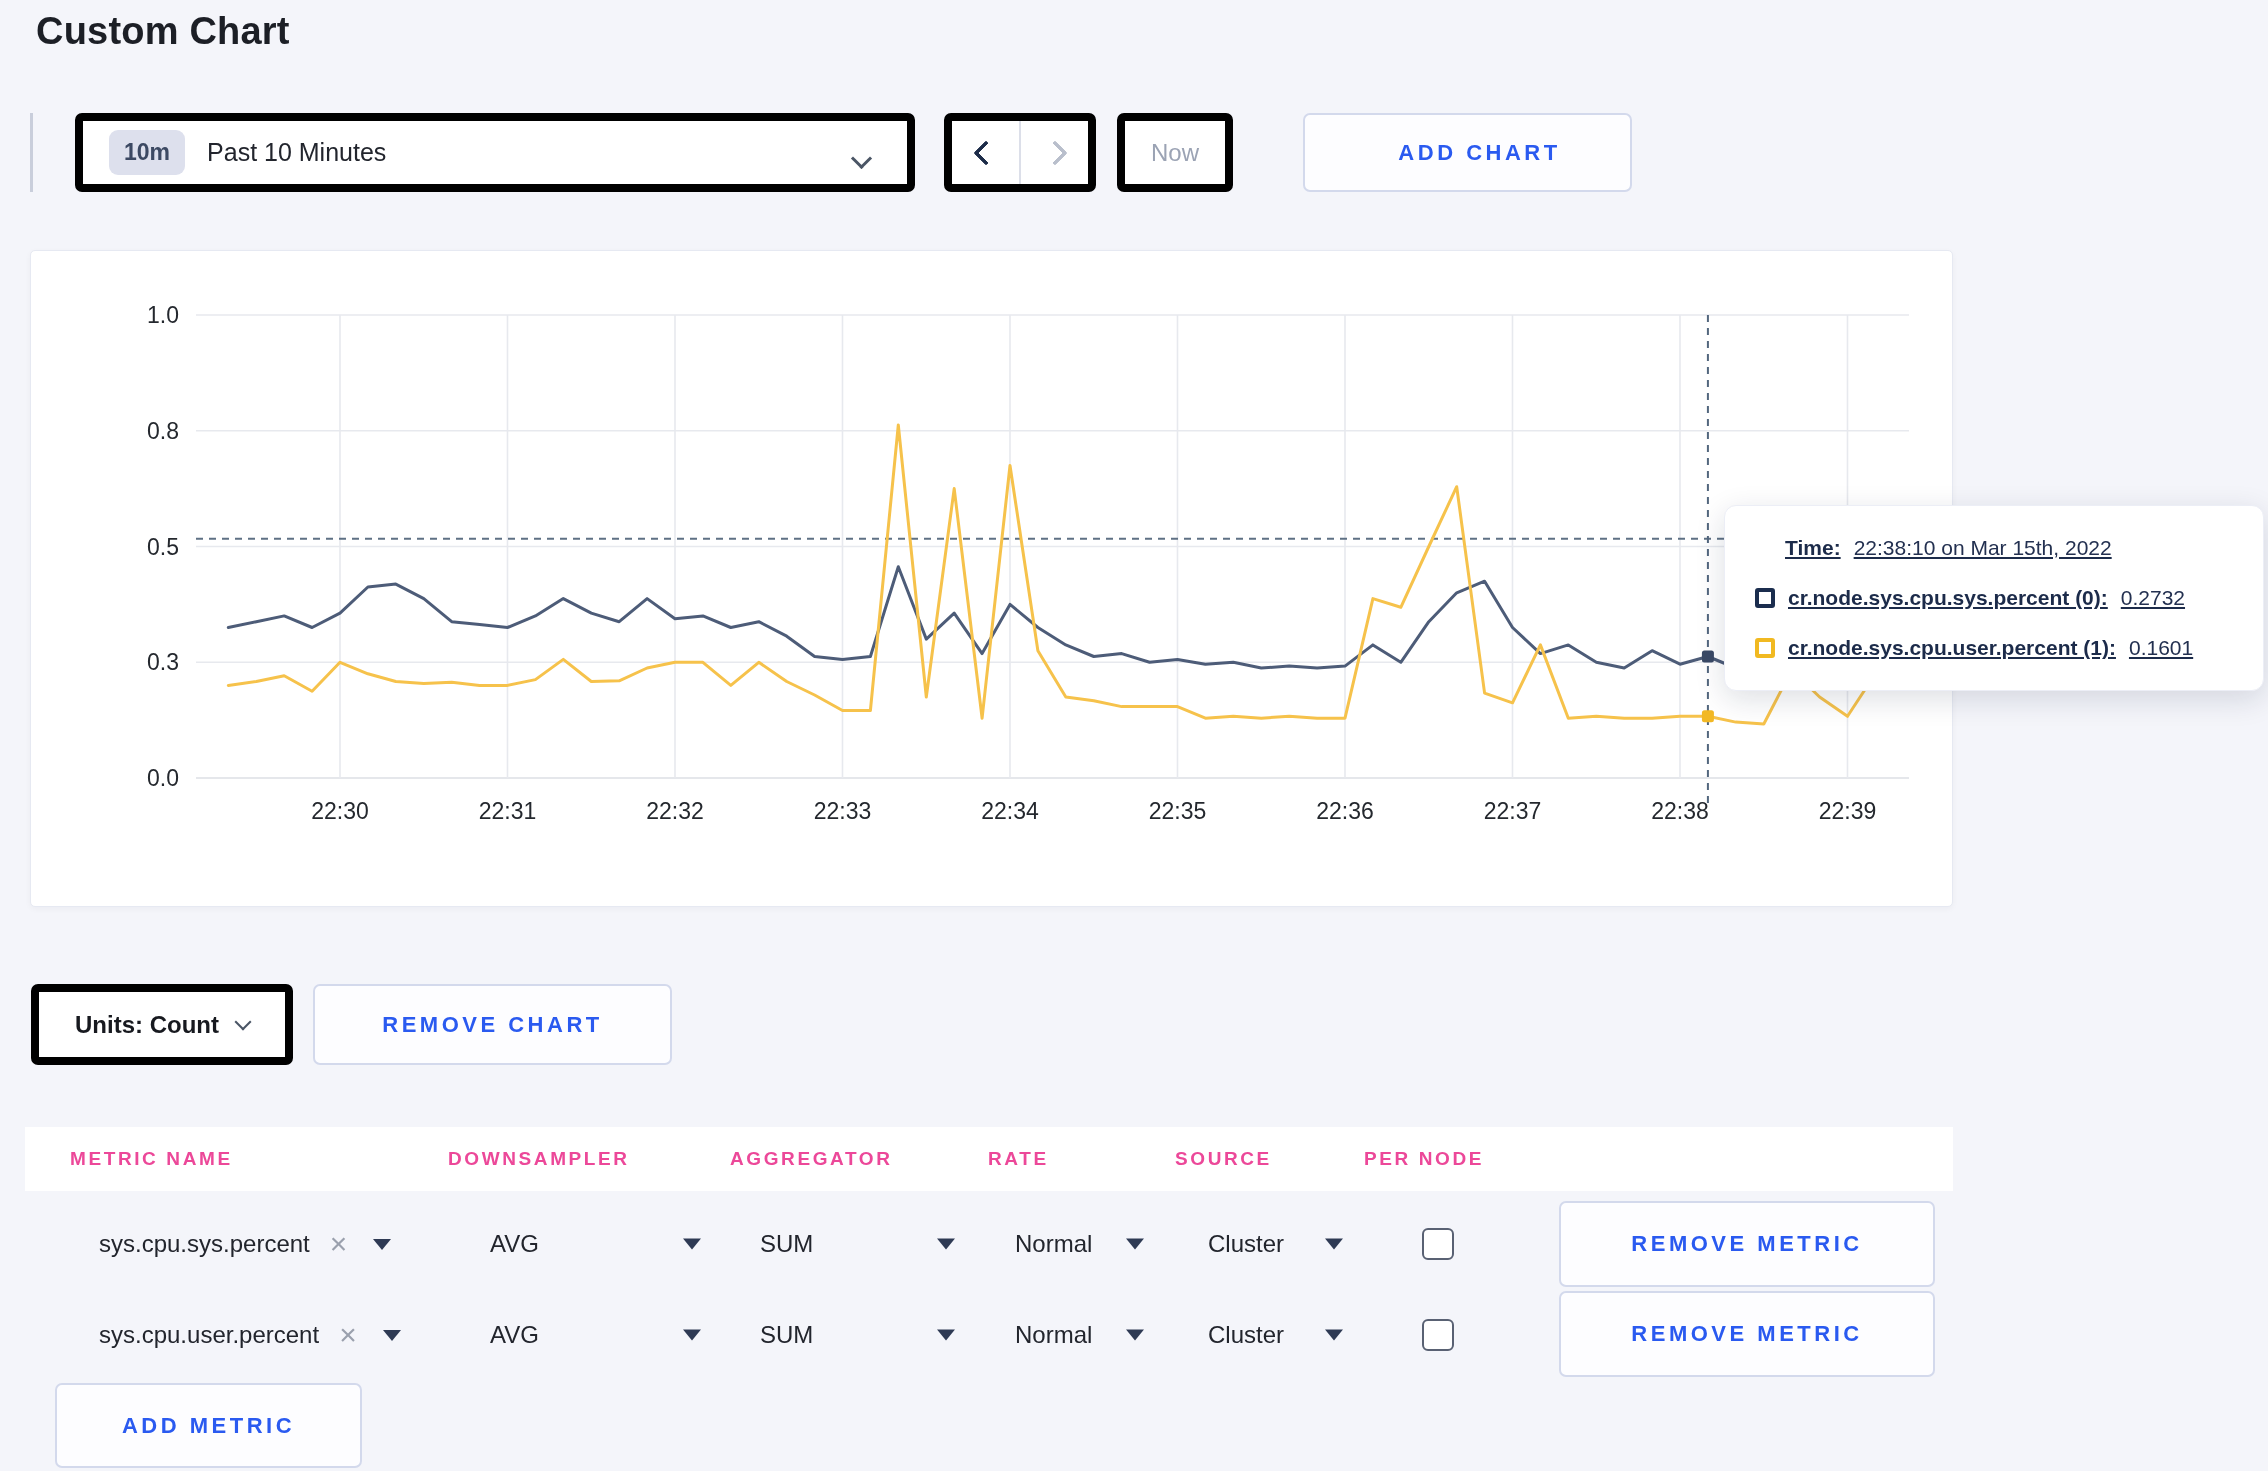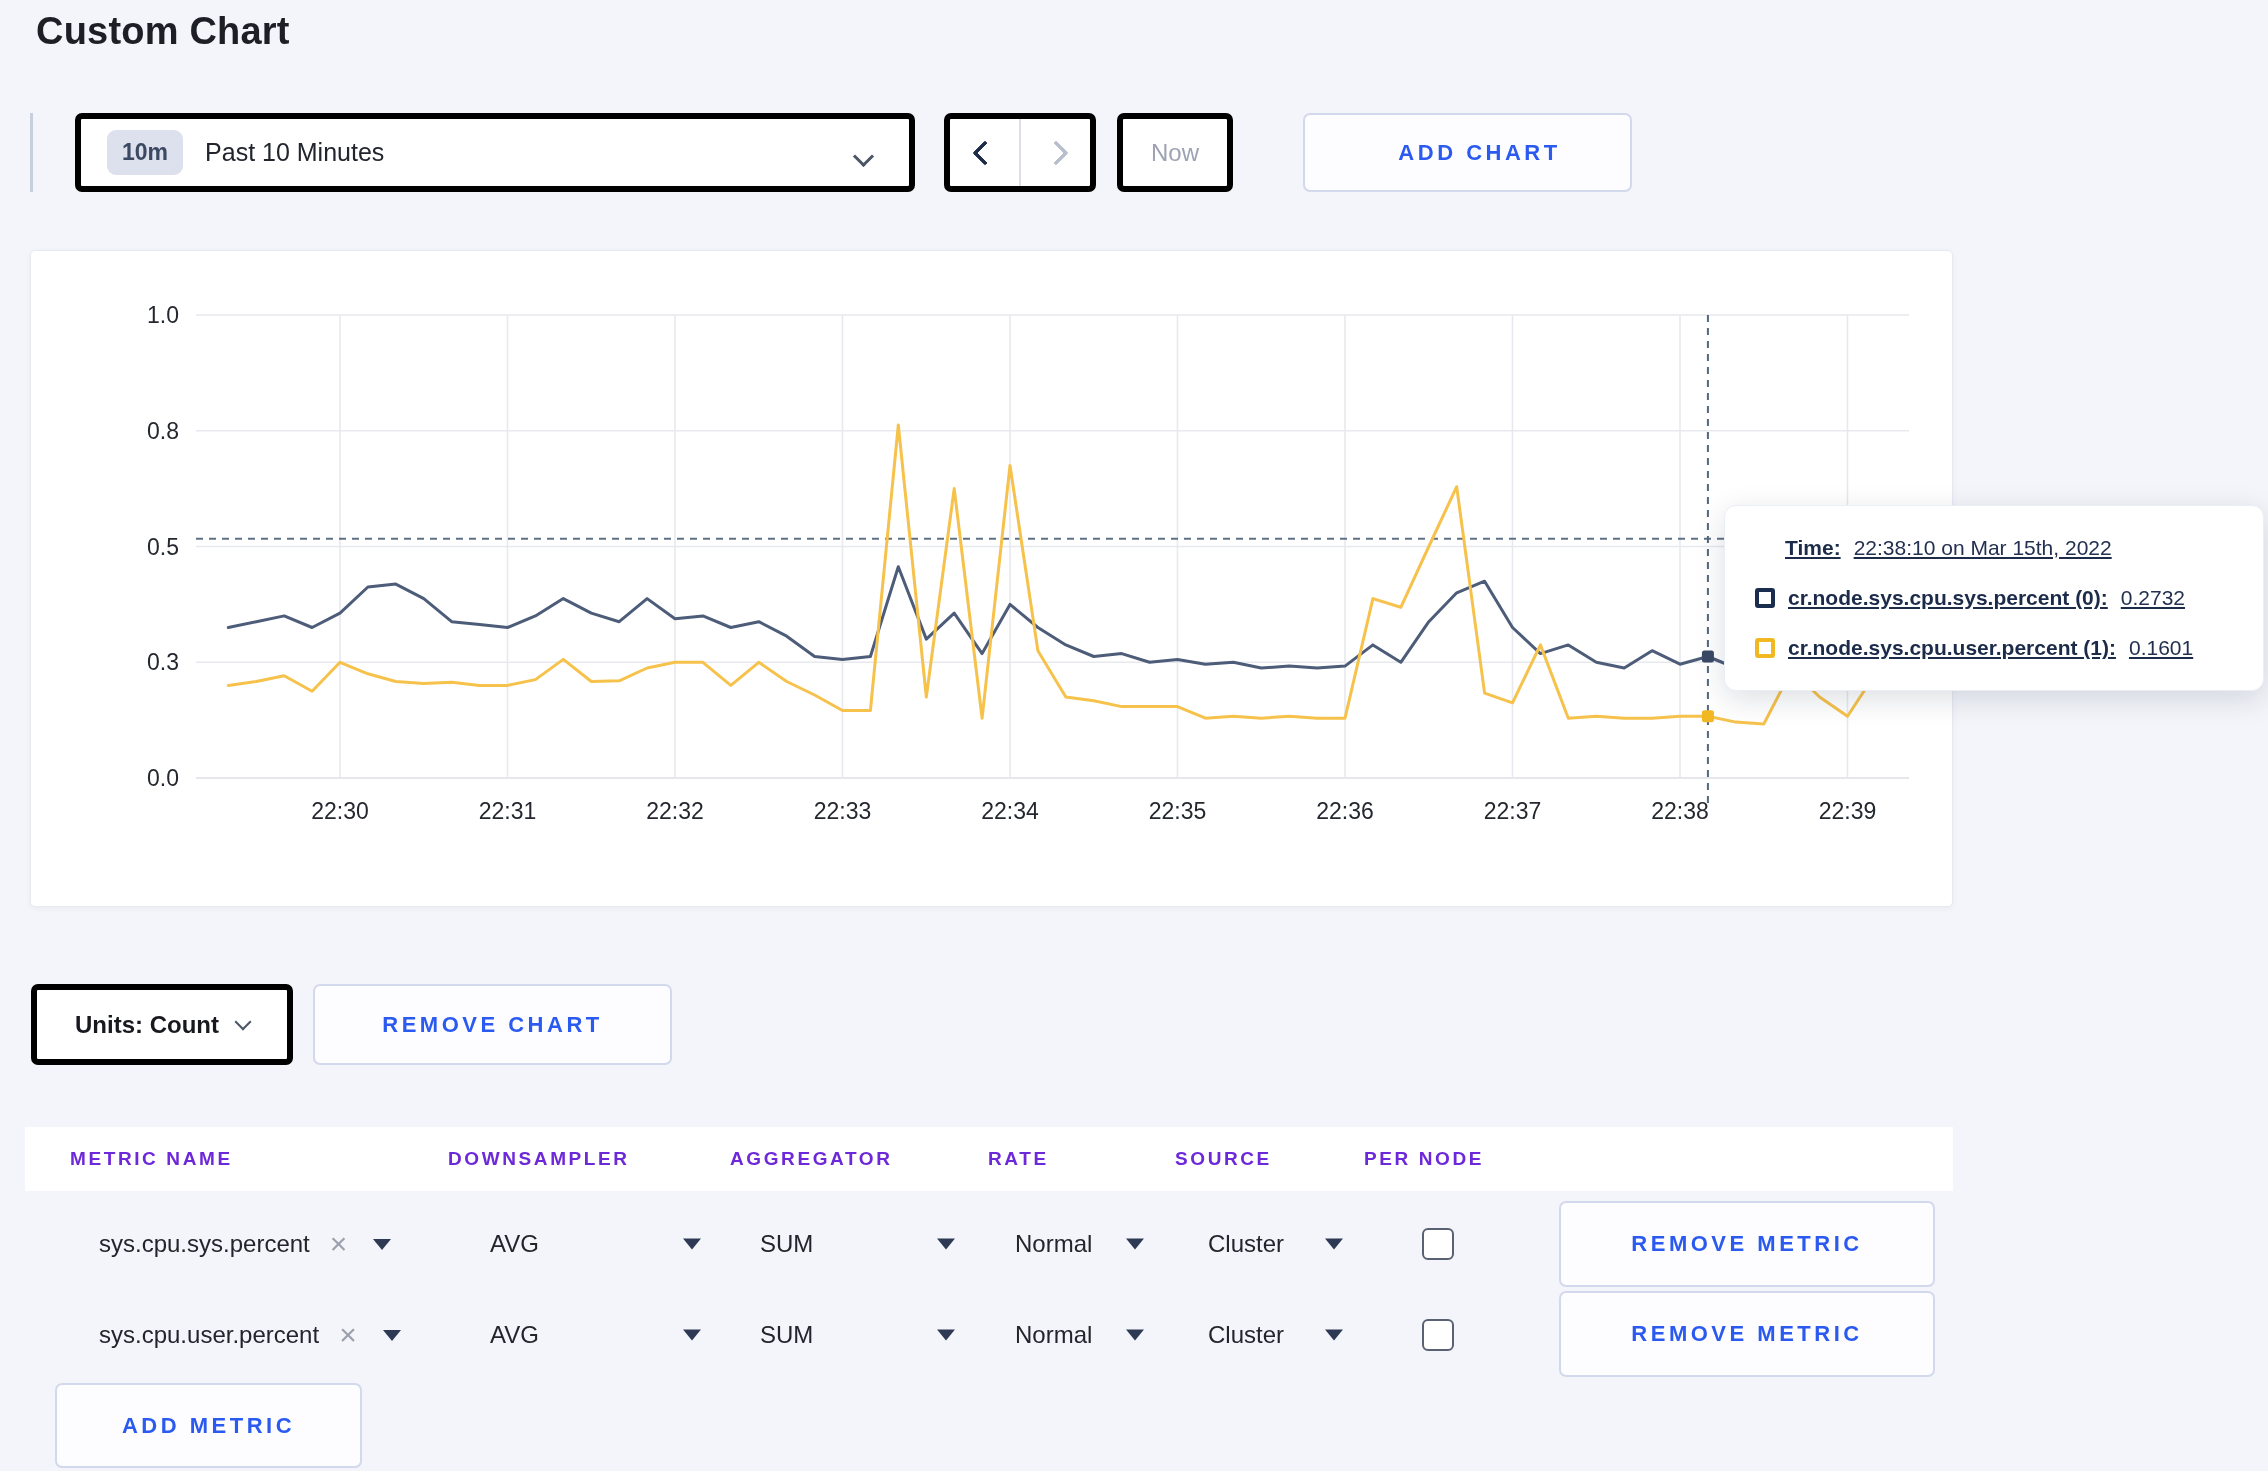--- a/index.html
+++ b/index.html
@@ -14,21 +14,21 @@
 
   
   #page-title {
     position:absolute; left:36px; top:10px;
     font-size:38px; font-weight:600; color:#1c1f26; letter-spacing:.2px;
   }
 
   
   #toolbar-vbar { position:absolute; left:30px; top:113px; width:3px; height:79px; background:#c9cedb; }
   .box {
-    background:#fff; border:6px solid #000000; border-radius:7px;
+    background:#fff; border:8px solid #000000; border-radius:7px;
   }
   #time-select {
     position:absolute; left:75px; top:113px; width:840px; height:79px;
     display:flex; align-items:center; cursor:pointer;
   }
   #time-badge {
     margin-left:26px; background:#dde0ed; color:#3c4963; font-weight:bold;
     font-size:23px; padding:9px 15px; border-radius:9px;
   }
   #time-label { margin-left:22px; font-size:25px; color:#22252d; }
@@ -91,21 +91,21 @@
   #units-select .chev-down { width:12px; height:12px; border-width:2.5px; margin-top:-6px; }
   #remove-chart-button { position:absolute; left:313px; top:984px; width:359px; height:81px; }
 
   
   #table-header {
     position:absolute; left:25px; top:1127px; width:1928px; height:64px;
     background:#fff;
   }
   .th {
     position:absolute; top:50%; transform:translateY(-50%);
-    font-size:19px; font-weight:bold; letter-spacing:2.6px; color:#6d28d9; white-space:nowrap;
+    font-size:19px; font-weight:bold; letter-spacing:2.6px; color:#ec4899; white-space:nowrap;
   }
   .mrow { position:absolute; left:25px; width:1928px; height:100px; }
   .cell { position:absolute; top:50%; transform:translateY(-50%); font-size:24px; color:#22252d; white-space:nowrap;margin-left:42px; }
   .caret {
     width:0; height:0; display:inline-block;
     border-left:9px solid transparent; border-right:9px solid transparent;
     border-top:11px solid #2e3a54;
   }
   .name-cell { display:flex; align-items:center; cursor:pointer; }
   .x-icon { color:#9aa0ad; font-size:30px; margin-left:20px; line-height:1; cursor:pointer; }

